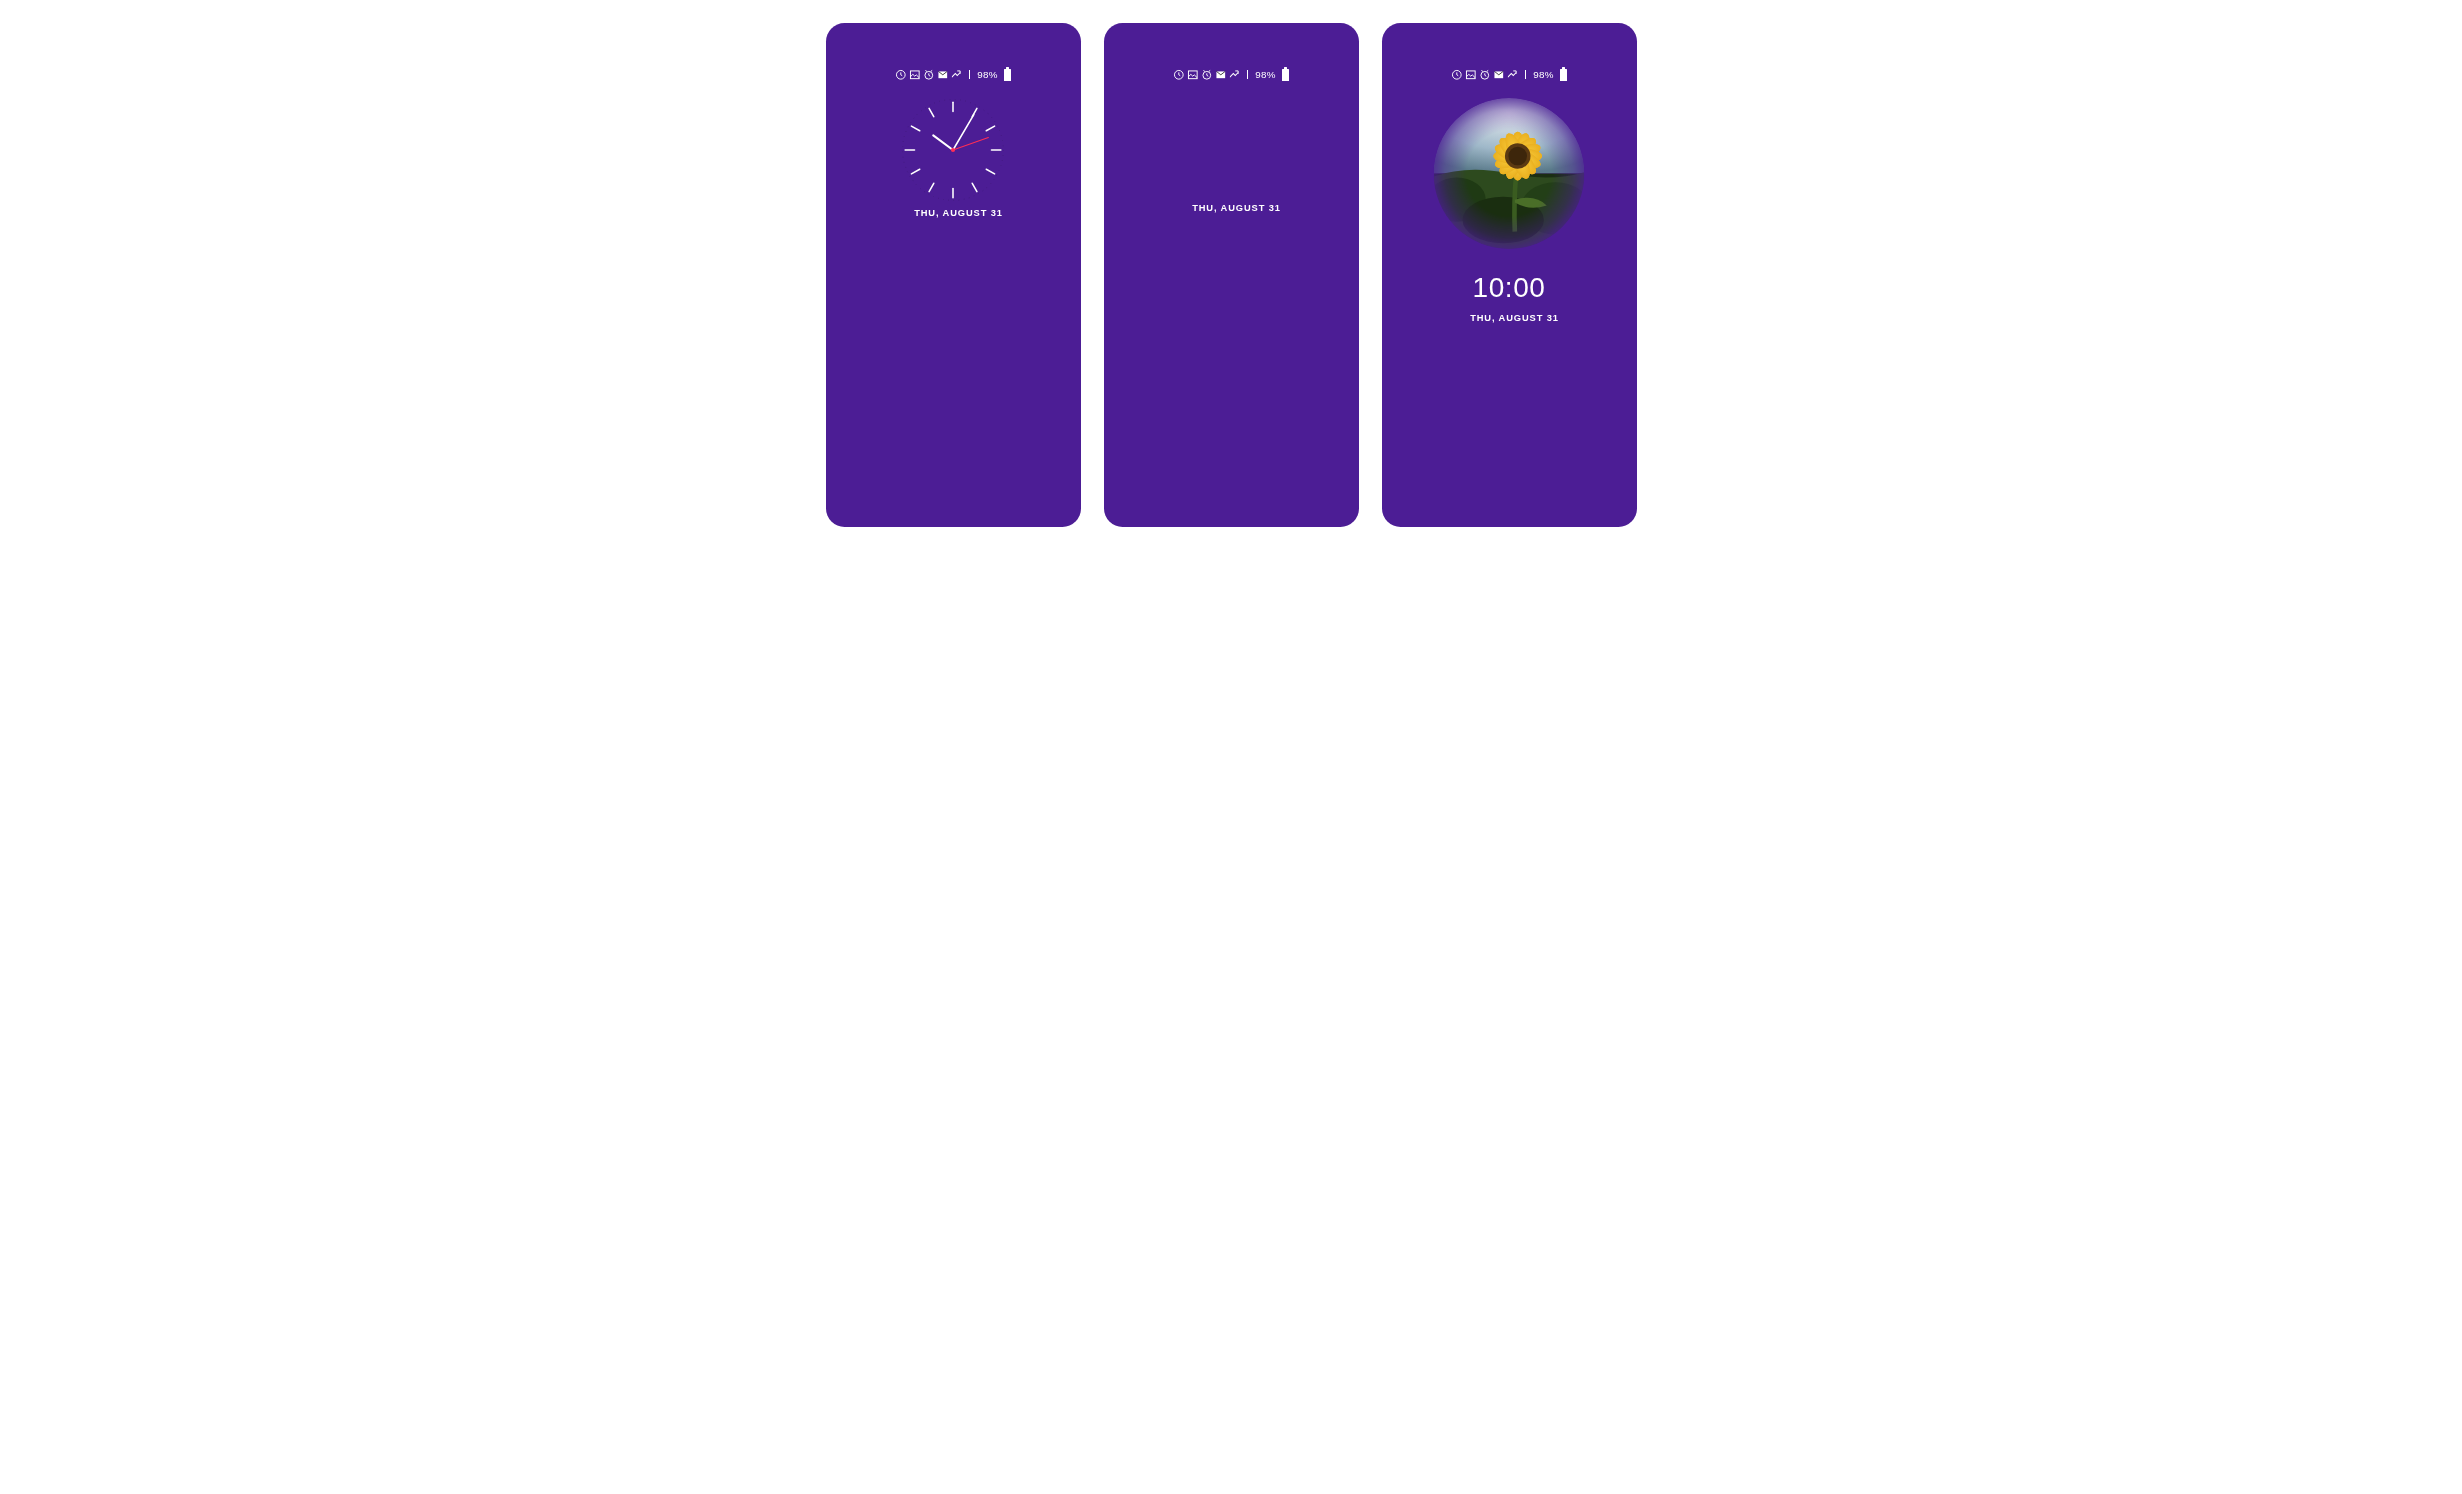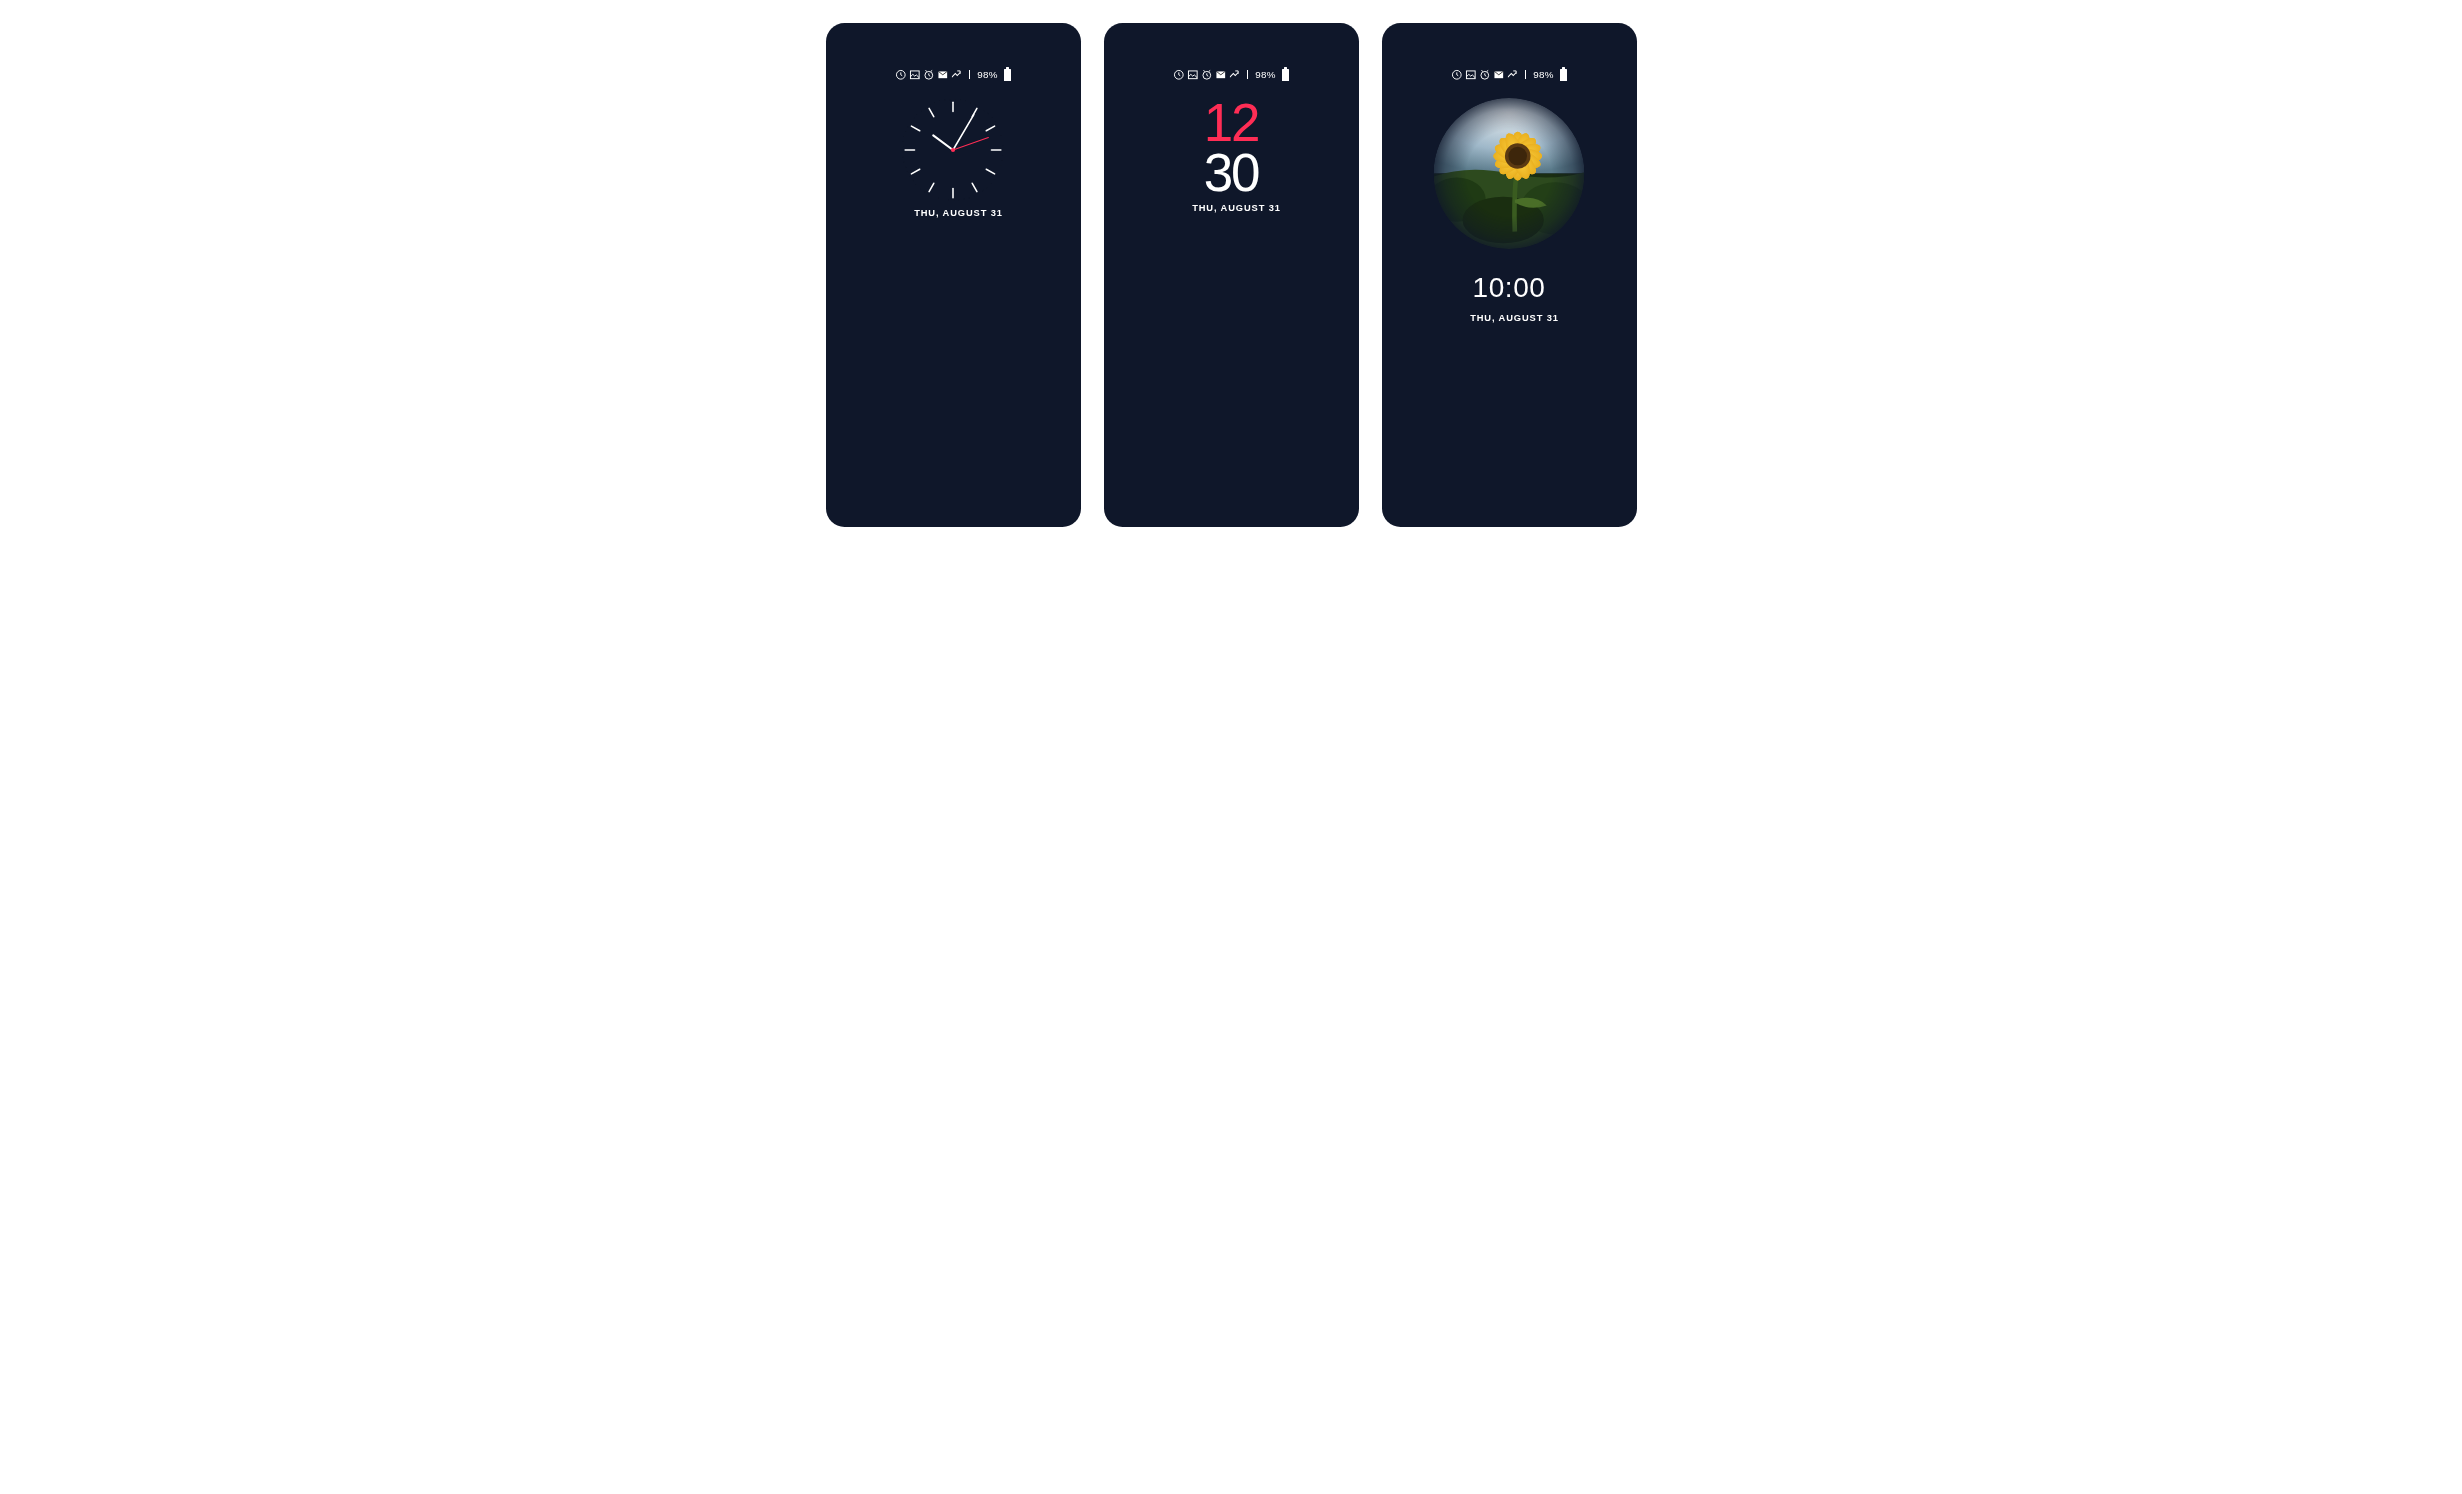--- a/index.html
+++ b/index.html
@@ -7,21 +7,21 @@
     padding: 23px;
     background: #fff;
     font-family: -apple-system, Helvetica, Arial, sans-serif;
     display: flex;
     justify-content: center;
     gap: 23px;
   }
   .phone {
     width: 255px;
     height: 504px;
-    background: #0f172a;
+    background: #4c1d95;
     border-radius: 18.5px;
     position: relative;
     overflow: hidden;
     color: #fff;
   }
   .status-bar {
     position: absolute;
     top: 46px;
     left: 0;
     right: 0;
@@ -251,24 +251,20 @@
             <path d="M21 9l-6 6-4-4-7 7v-3l7-7 4 4 6-6z"></path>
             <path d="M15 4h6v6" fill="none" stroke="#fff" stroke-width="2"></path>
           </svg>
         </span>
     </span>
     <span class="divider"></span>
     <span class="battery-text">98%</span>
     <span class="battery-icon"></span>
   </div>
 
-  <div class="digital-vert">
-    <div class="hr">12</div>
-    <div class="mn">30</div>
-  </div>
   <div class="date-label">THU, AUGUST 31</div>
 </div>
 
 <div class="phone phone3">
   <div class="status-bar">
     <span class="status-icons">
       <span class="ic">
           <svg viewBox="0 0 24 24" fill="none" stroke="#fff" stroke-width="2">
             <circle cx="12" cy="12" r="9"></circle>
             <path d="M12 7v5l3 2"></path>

